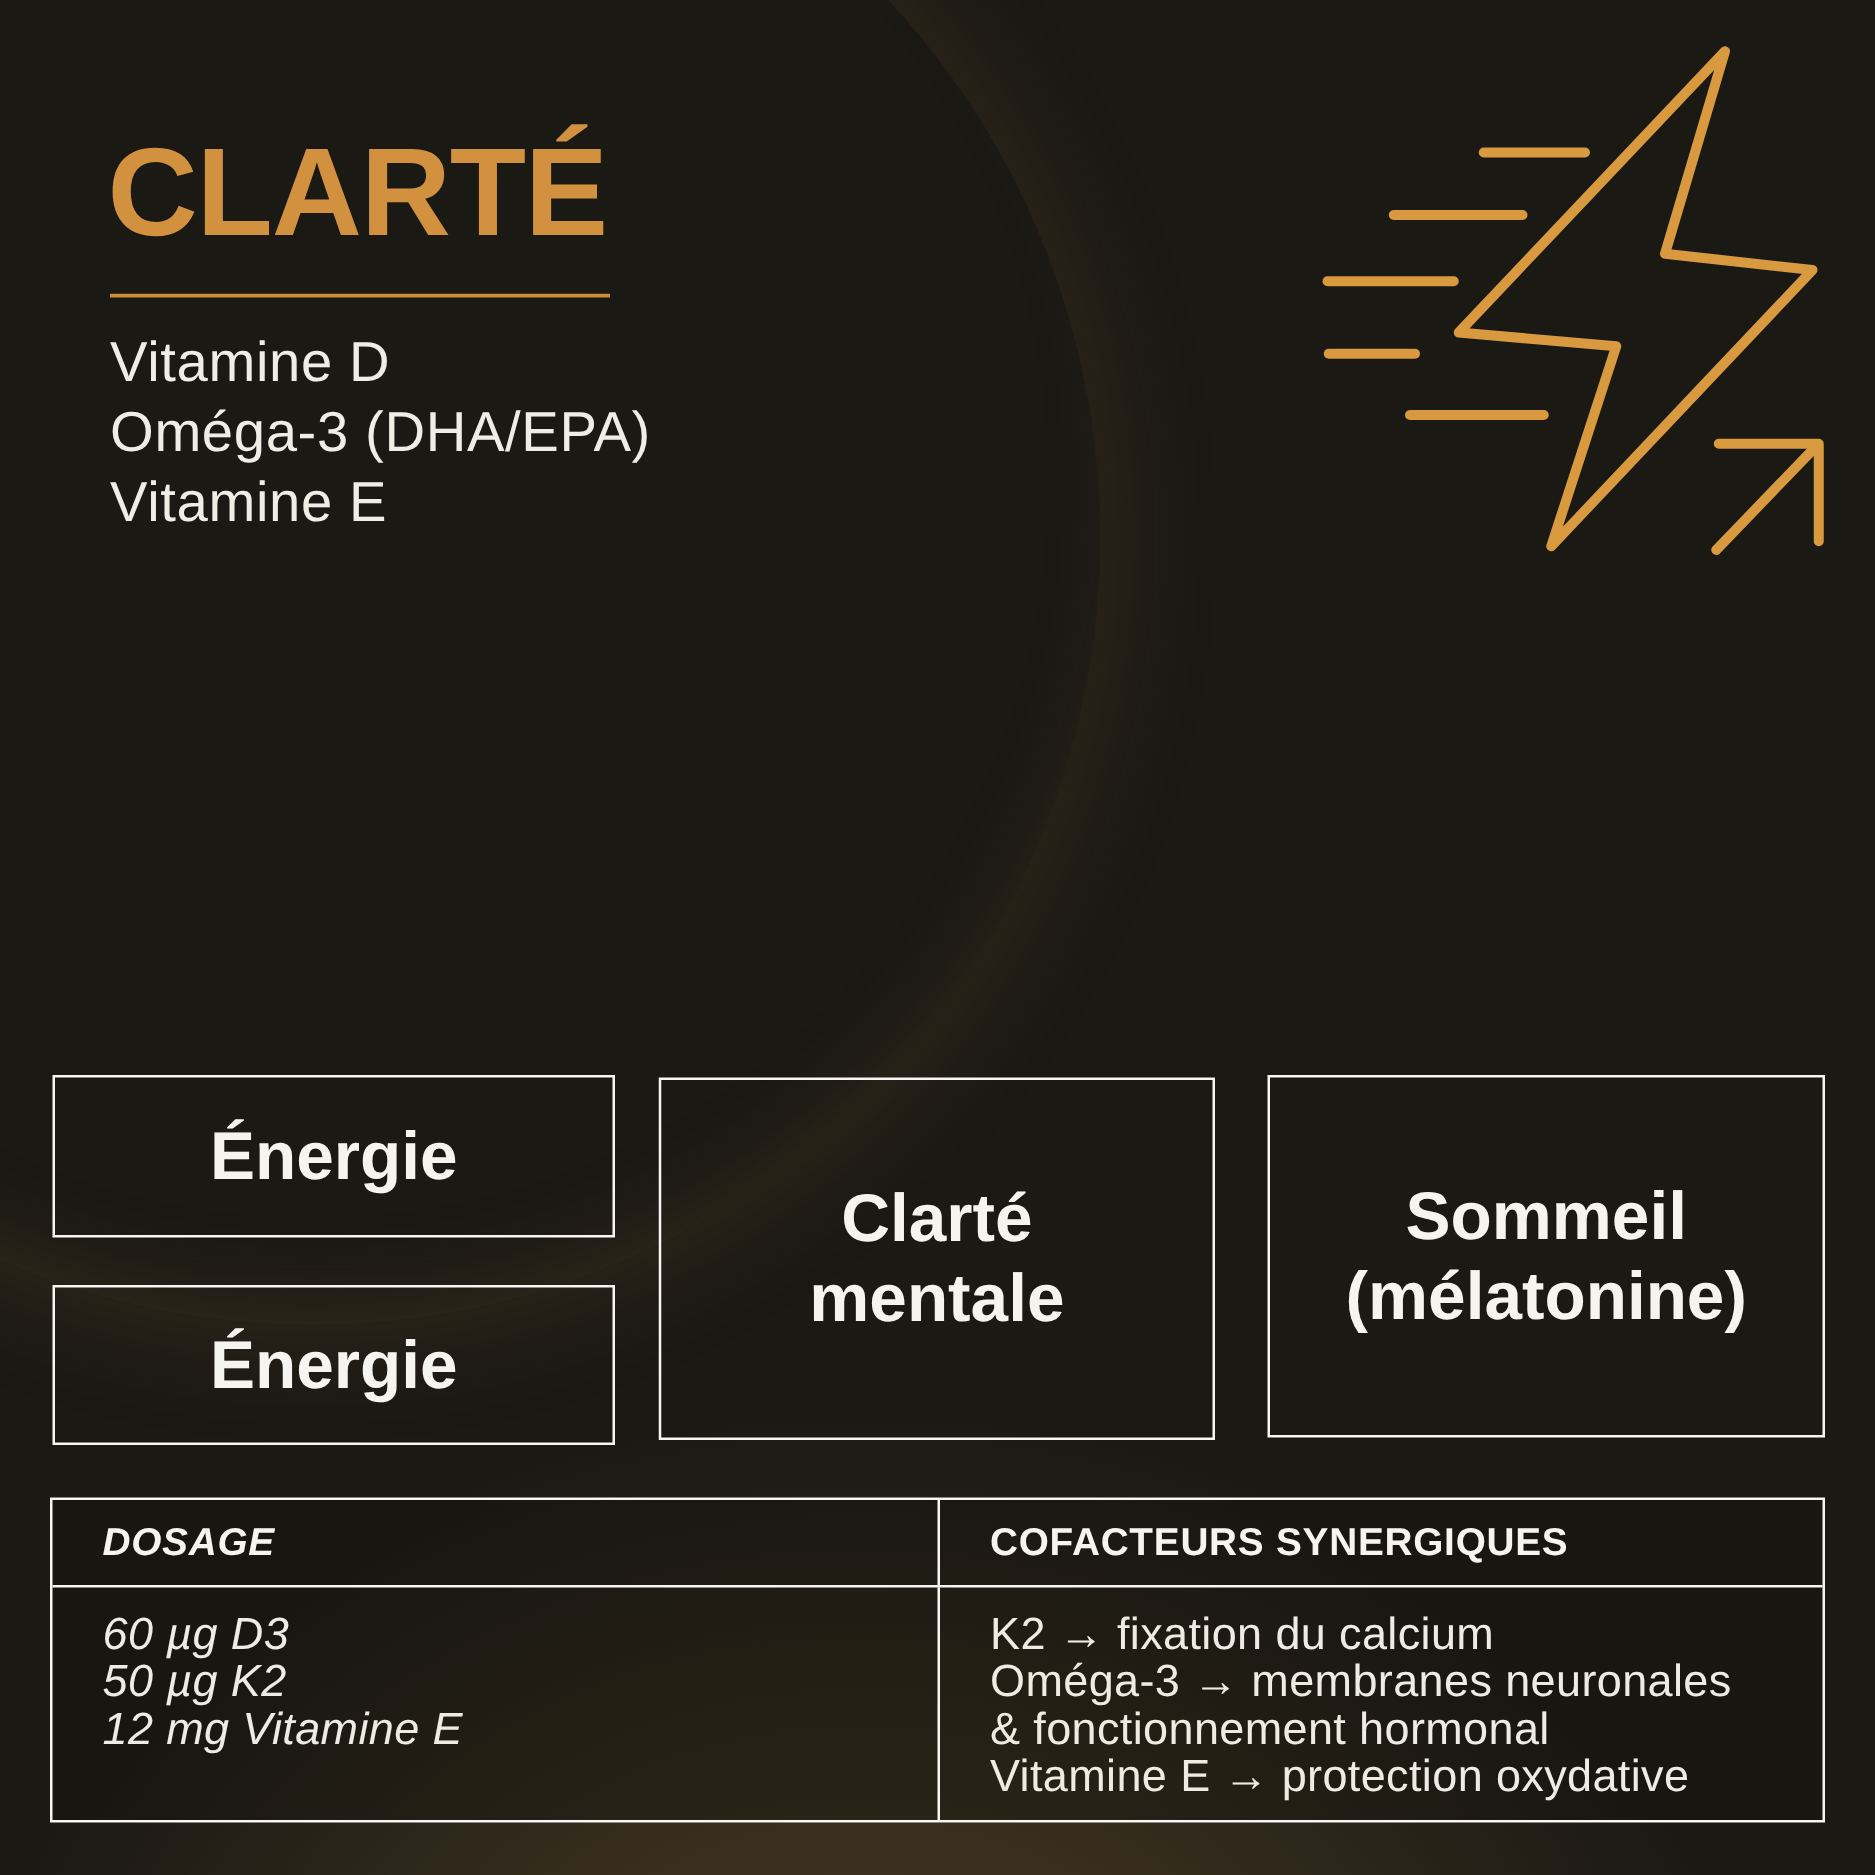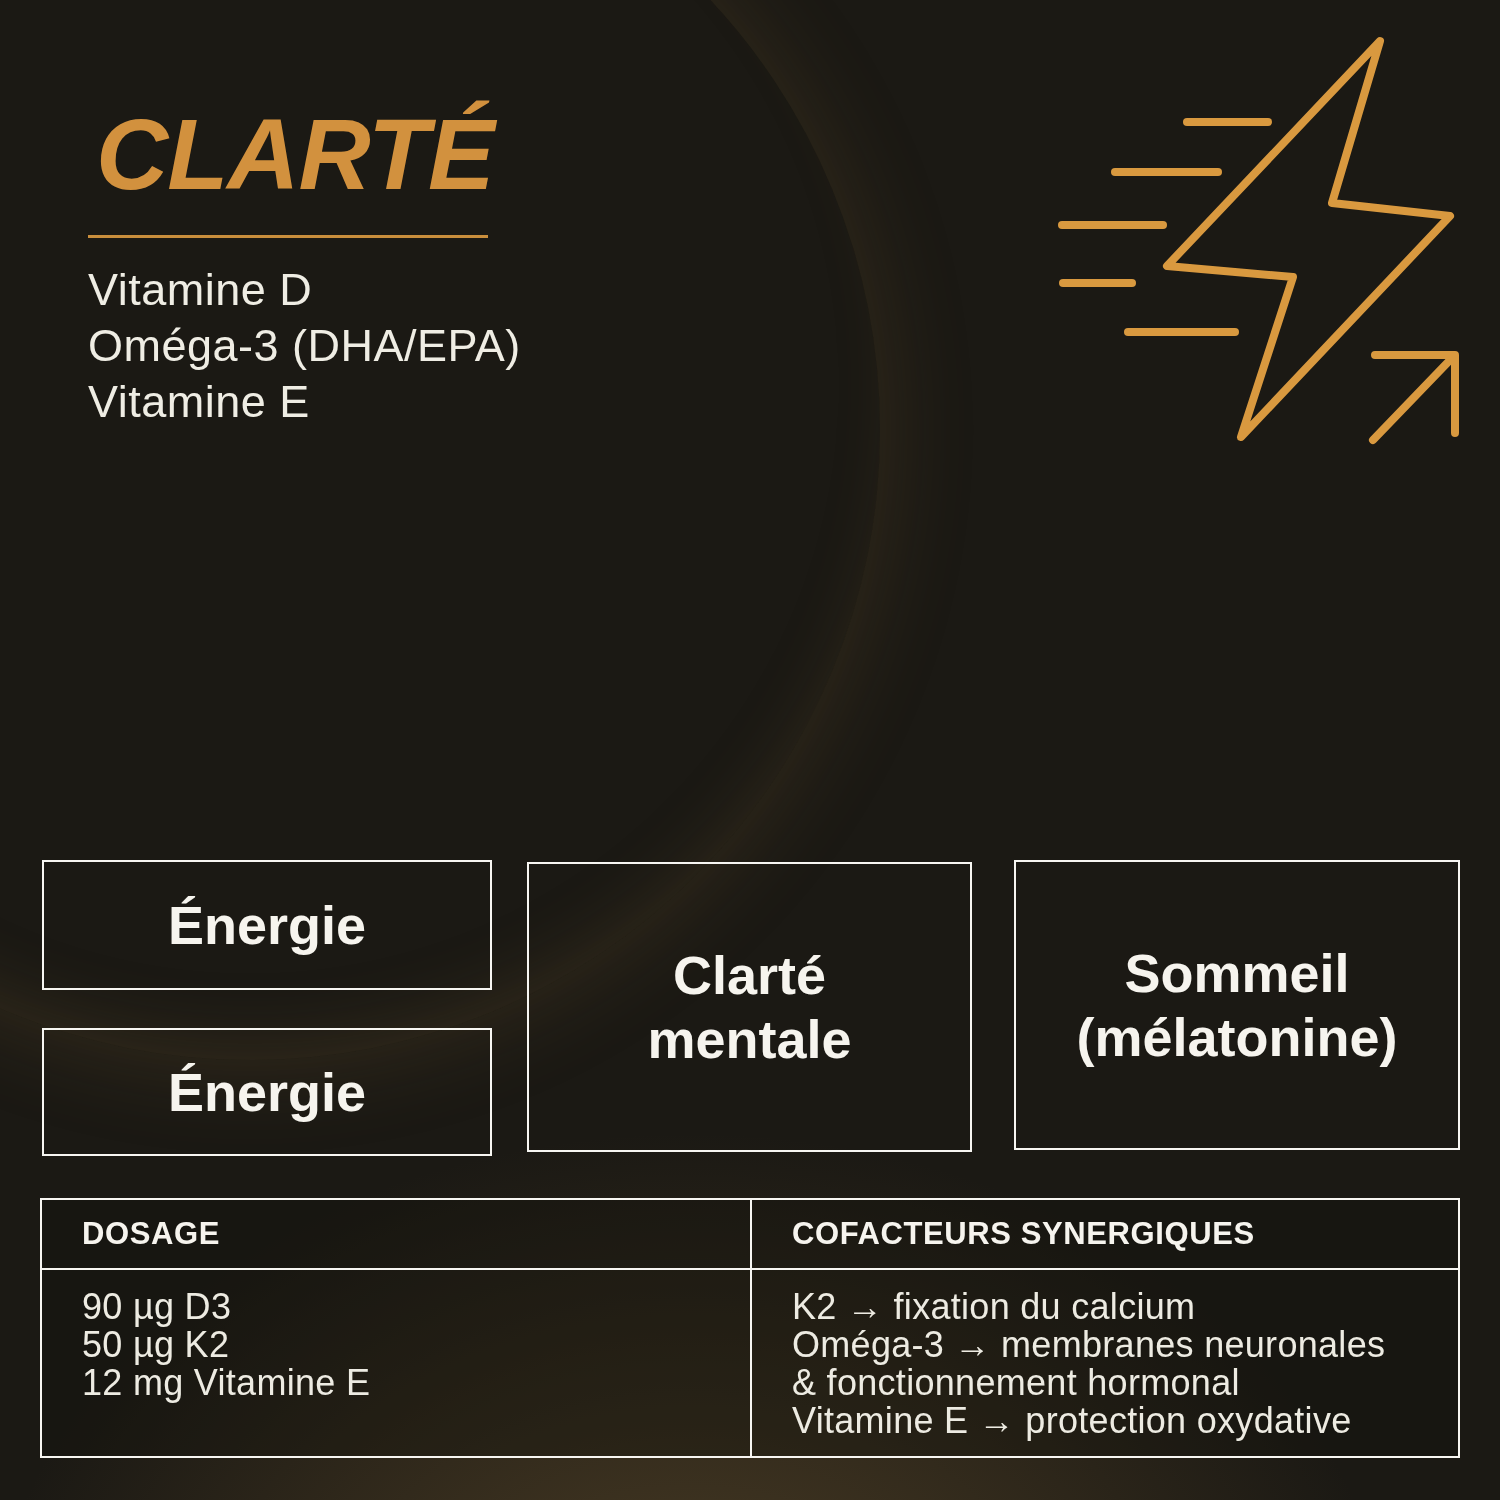--- a/index.html
+++ b/index.html
@@ -21,27 +21,26 @@
     left:-380px;top:-200px;
     width:1260px;height:1260px;
     border-radius:50%;
     background:#1B1914;
     box-shadow:
       0 0 85px 12px rgba(128,100,56,0.20),
       inset 0 -45px 70px -30px rgba(128,100,56,0.22);
   }
   .title{
     position:absolute;
-    left:96px;top:104px;
+    left:86px;top:104px;
     font-size:100px;
     font-weight:bold;
     letter-spacing:-1px;
     line-height:1;
     color:#D2913E;
-    font-style:italic;
   }
   .title-underline{
     position:absolute;
     left:88px;top:235px;
     width:400px;height:3px;
     background:#C98E3C;
   }
   .ingredients{
     position:absolute;
     left:88px;top:262px;
@@ -85,21 +84,21 @@
   }
   .th{
     display:flex;align-items:center;
     padding-left:40px;
     font-size:31px;
     font-weight:bold;
     letter-spacing:0.6px;
     color:#F6F4EE;
     border-bottom:2px solid #F7F6F2;
   }
-  .col-left{border-right:2px solid #F7F6F2;}
+  .col-left{border-right:2px solid #F7F6F2;font-style:italic;}
   .td{
     padding:18px 24px 0 40px;
     font-size:36px;
     line-height:38px;
     color:#EDEBE2;
     letter-spacing:0.3px;
   }
   .td div{white-space:nowrap;}
 </style>
 </head>
@@ -148,21 +147,21 @@
   </div>
 
   <div class="info-table">
     <div class="th col-left">
       <span>DOSAGE</span>
     </div>
     <div class="th">
       <span>COFACTEURS SYNERGIQUES</span>
     </div>
     <div class="td col-left">
-      <div>90 µg D3</div>
+      <div>60 µg D3</div>
       <div>50 µg K2</div>
       <div>12 mg Vitamine E</div>
     </div>
     <div class="td">
       <div>K2 → fixation du calcium</div>
       <div>Oméga-3 → membranes neuronales</div>
       <div>&amp; fonctionnement hormonal</div>
       <div>Vitamine E → protection oxydative</div>
     </div>
   </div>

